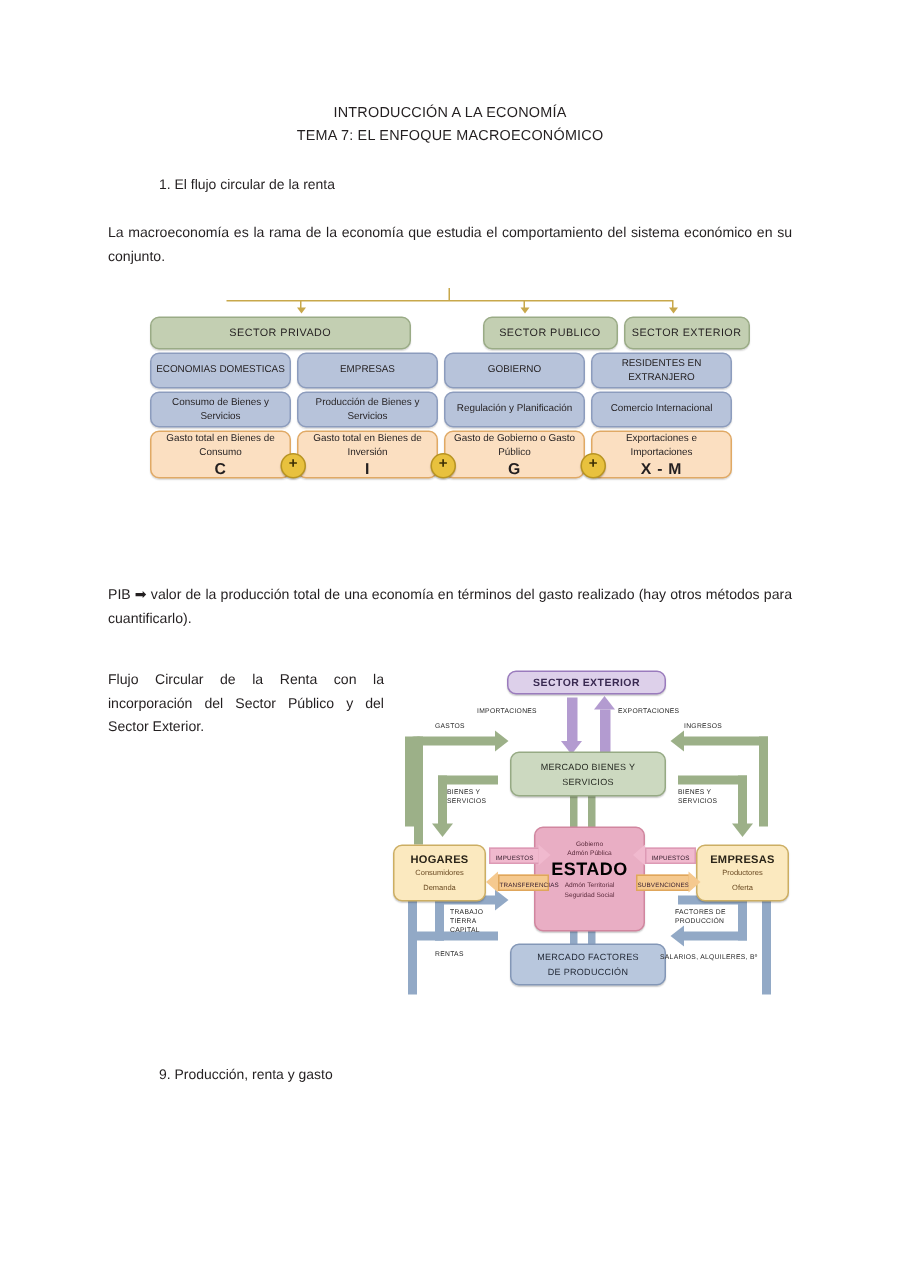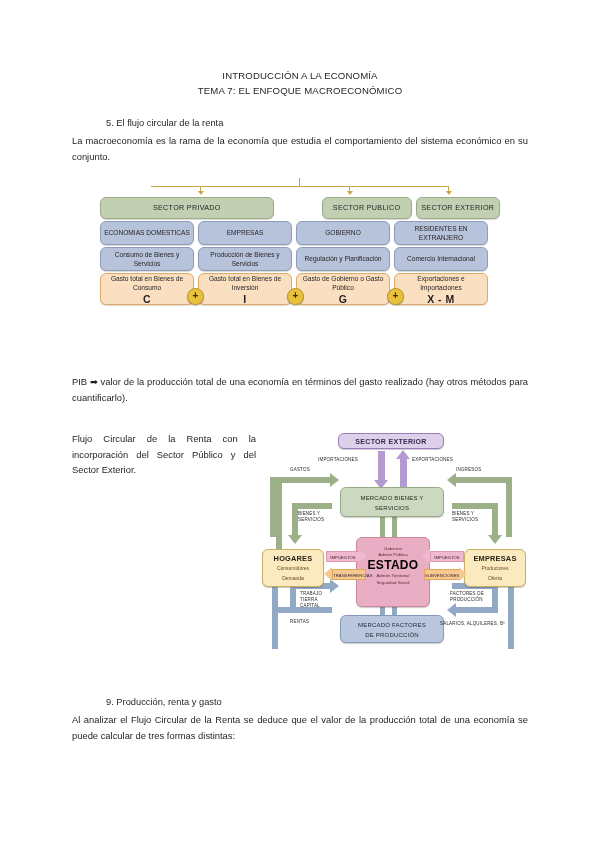--- a/index.html
+++ b/index.html
@@ -39,21 +39,21 @@
   .heading-num {
     font-size: 9.3px;
     margin-top: 18px;
     padding-left: 34px;
     line-height: 14px;
   }
   .para {
     font-size: 9.4px;
     line-height: 15.5px;
     text-align: justify;
-    margin-top: 3px;
+    margin-top: 17px;
   }
 
   
   .diagram1 {
     position: relative;
     width: 400px;
     margin: 14px auto 0 auto;
     height: 176px;
   }
   .d1-top {
@@ -313,21 +313,21 @@
 </style>
 </head>
 <body>
 
 <div class="page">
   <div class="content">
 
     <div class="title-line">INTRODUCCIÓN A LA ECONOMÍA</div>
     <div class="title-line">TEMA 7: EL ENFOQUE MACROECONÓMICO</div>
 
-    <div class="heading-num">5.    El flujo circular de la renta</div>
+    <div class="heading-num">1.    El flujo circular de la renta</div>
     <div class="para">La macroeconomía es la rama de la economía que estudia el comportamiento del sistema económico en su conjunto.</div>
 
     <div class="diagram1">
 
 
       <div class="connector">
         <div class="vstem"></div>
         <div class="hbar"></div>
         <div class="drop" style="left:100px;"></div>
         <div class="arrow" style="left:100px;"></div>
@@ -501,16 +501,15 @@
 
           <div class="lbl" style="left:30px; top:188px;">RENTAS</div>
           <div class="lbl" style="left:180px; top:190px;">SALARIOS, ALQUILERES, Bº</div>
 
         </div>
       </div>
 
     </div>
 
     <div class="heading-num" style="margin-top:24px;">9.    Producción, renta y gasto</div>
-    <div class="para">Al analizar el Flujo Circular de la Renta se deduce que el valor de la producción total de una economía se puede calcular de tres formas distintas:</div>
 
   </div>
 </div>
 
 </body></html>

